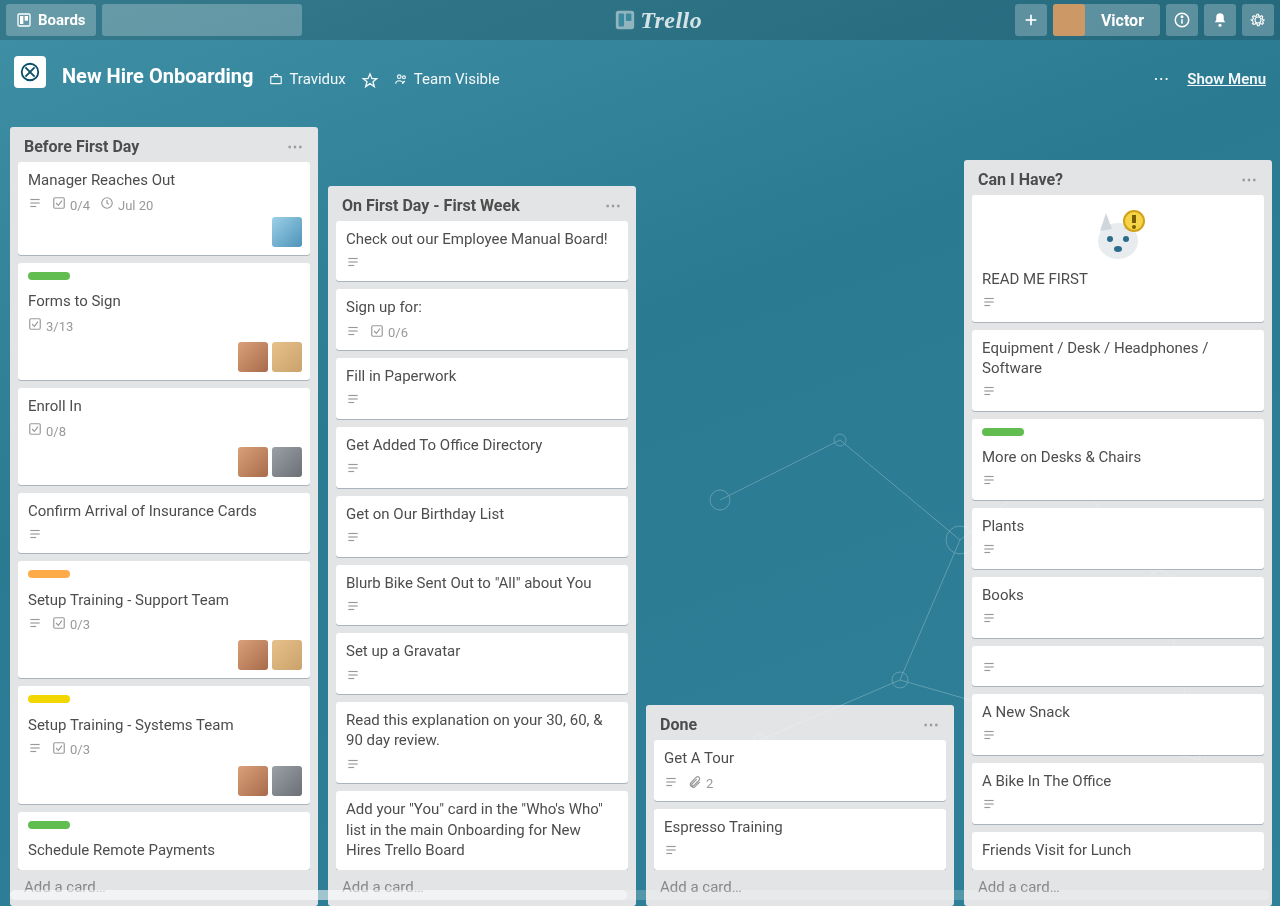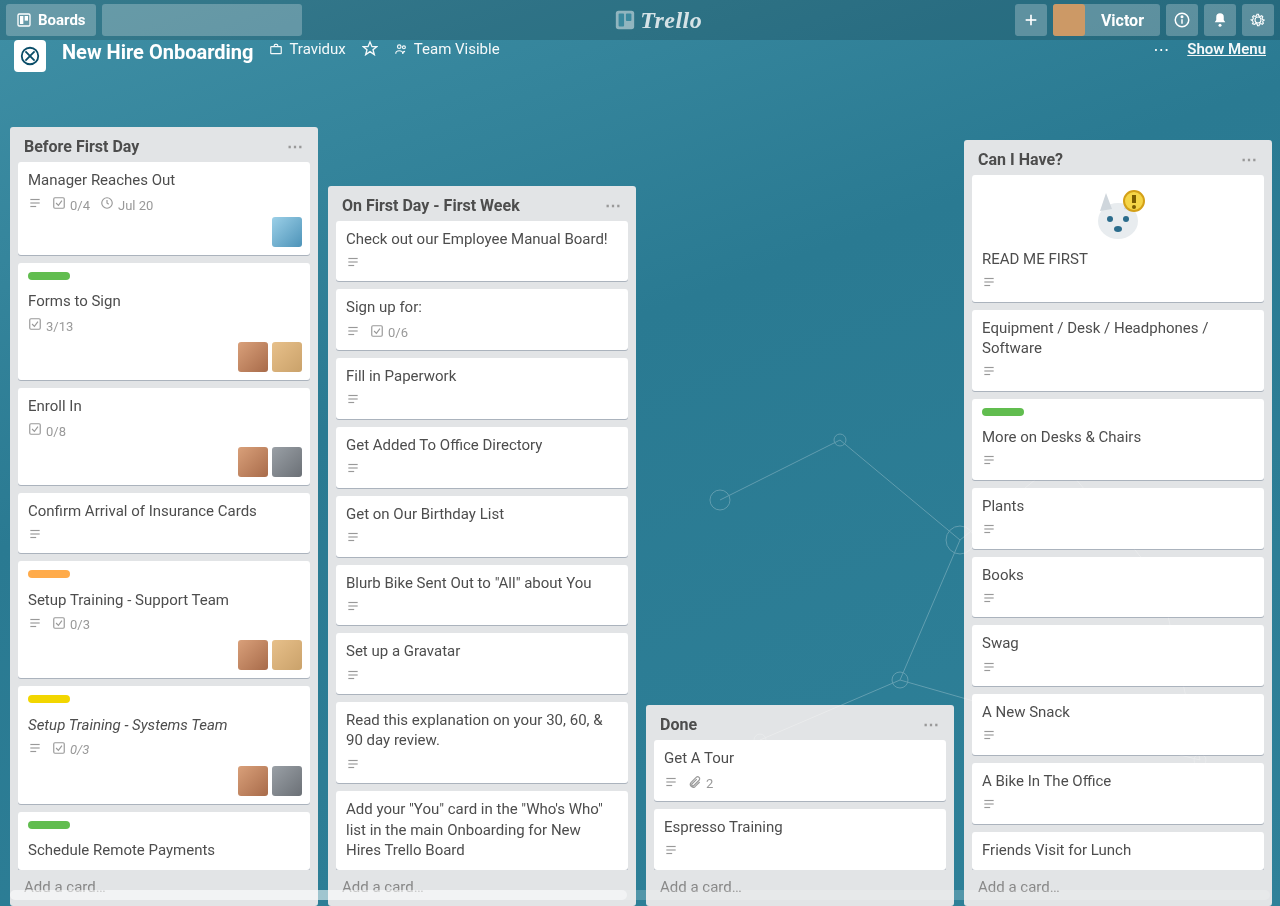--- a/index.html
+++ b/index.html
@@ -23,21 +23,21 @@
   .search-wrap { background: rgba(255,255,255,.25); border-radius:3px; height:32px;
                  width:200px; display:flex; align-items:center; padding:0 10px; }
   .search-wrap input { flex:1; background:transparent; border:none; outline:none; color:#fff; font-size:14px;}
   .brand { flex:1; display:flex; justify-content:center; align-items:center; opacity:.8; font-family: cursive;}
   .brand span { font-size:24px; font-weight:700; letter-spacing:.5px; font-style:italic;}
   .brand svg { margin-right:4px; }
   .avatar { width:32px; height:32px; border-radius:3px; background:#c96; display:inline-block;}
   .user-chip { display:flex; align-items:center; gap:16px; background:rgba(255,255,255,.25);
                border-radius:3px; height:32px; padding:0 16px 0 0; font-weight:700;}
   
-  .board-header { height:48px; display:flex; align-items:flex-start; padding:0 14px; gap:16px;}
+  .board-header { height:48px; display:flex; align-items:flex-end; padding:0 14px; gap:16px;}
   .board-logo { width:32px; height:32px; border-radius:4px; background:#fff; display:flex;
                 align-items:center; justify-content:center; }
   .board-logo svg{ color:#0a4d68;}
   .board-title { font-size:20px; font-weight:700;}
   .bh-item { display:flex; align-items:center; gap:6px; font-size:15px; opacity:.95; cursor:pointer;}
   .bh-spacer{flex:1;}
   .show-menu { text-decoration:underline; font-weight:600;}
   .dots{letter-spacing:2px;}
   
   .board { display:flex; gap:10px; padding:6px 10px 0 10px; height: calc(906px - 40px - 48px); align-items:flex-end; overflow-x:auto;}
@@ -274,21 +274,21 @@
               <span><svg class="ic" viewBox="0 0 24 24" stroke="#999" stroke-width="2" fill="none">
                   <rect x="3" y="3" width="18" height="18" rx="2"></rect>
                   <polyline points="7,12 11,16 17,8"></polyline>
                 </svg></span>
               <span>0/3</span>
             </span>
           </div><div class="members">
             <span class="member m1"></span>
             <span class="member m2"></span>
           </div></div>
-        <div class="card" style="padding-bottom: 44px; font-style: italic;"><span class="label yellow"></span><br><div class="card-title">Setup Training - Systems Team</div><div class="badges">
+        <div class="card" style="padding-bottom: 44px;"><span class="label yellow"></span><br><div class="card-title">Setup Training - Systems Team</div><div class="badges">
             <span class="badge">
               <span><svg class="ic" viewBox="0 0 24 24" stroke="#999" stroke-width="2" fill="none">
                   <line x1="4" y1="6" x2="20" y2="6"></line>
                   <line x1="4" y1="12" x2="20" y2="12"></line>
                   <line x1="4" y1="18" x2="14" y2="18"></line>
                 </svg></span>
             </span>
             <span class="badge">
               <span><svg class="ic" viewBox="0 0 24 24" stroke="#999" stroke-width="2" fill="none">
                   <rect x="3" y="3" width="18" height="18" rx="2"></rect>
@@ -526,21 +526,20 @@
             <span class="badge">
               <span><svg class="ic" viewBox="0 0 24 24" stroke="#999" stroke-width="2" fill="none">
                   <line x1="4" y1="6" x2="20" y2="6"></line>
                   <line x1="4" y1="12" x2="20" y2="12"></line>
                   <line x1="4" y1="18" x2="14" y2="18"></line>
                 </svg></span>
             </span>
           </div>
         </div>
         <div class="card">
-          <div class="card-title">Swag</div>
           <div class="badges">
             <span class="badge">
               <span><svg class="ic" viewBox="0 0 24 24" stroke="#999" stroke-width="2" fill="none">
                   <line x1="4" y1="6" x2="20" y2="6"></line>
                   <line x1="4" y1="12" x2="20" y2="12"></line>
                   <line x1="4" y1="18" x2="14" y2="18"></line>
                 </svg></span>
             </span>
           </div>
         </div>

